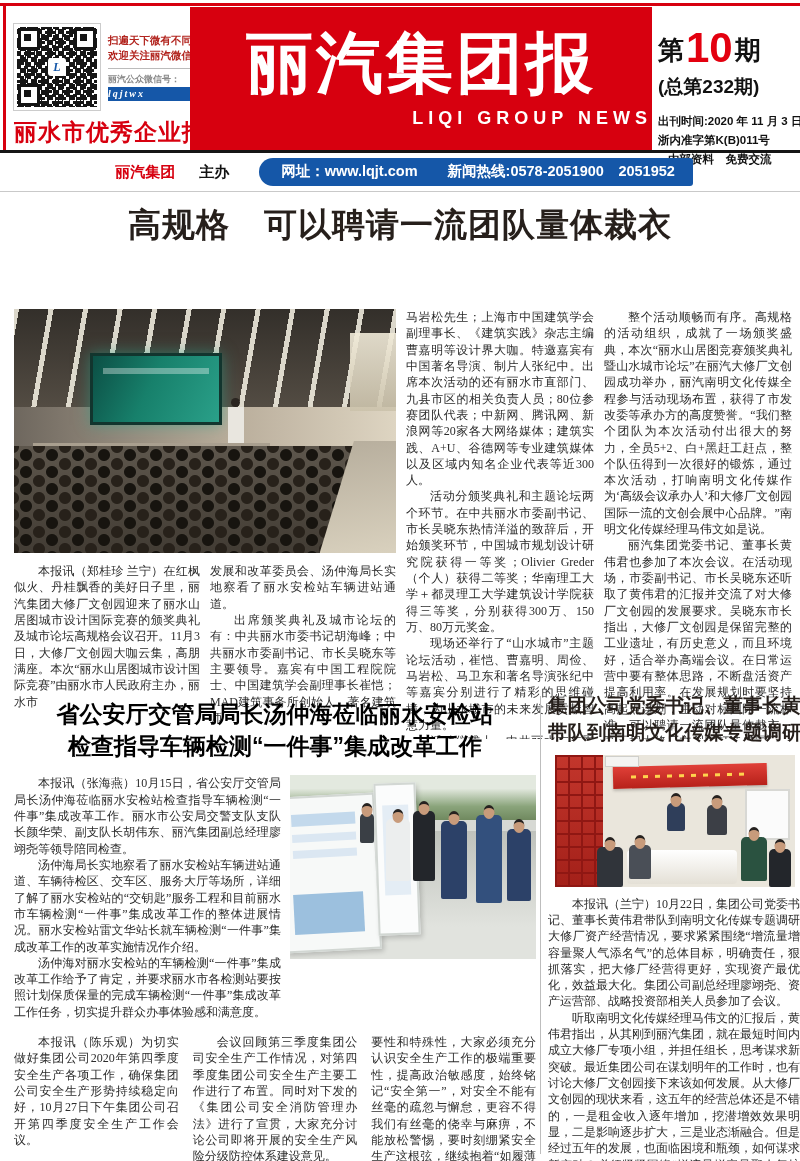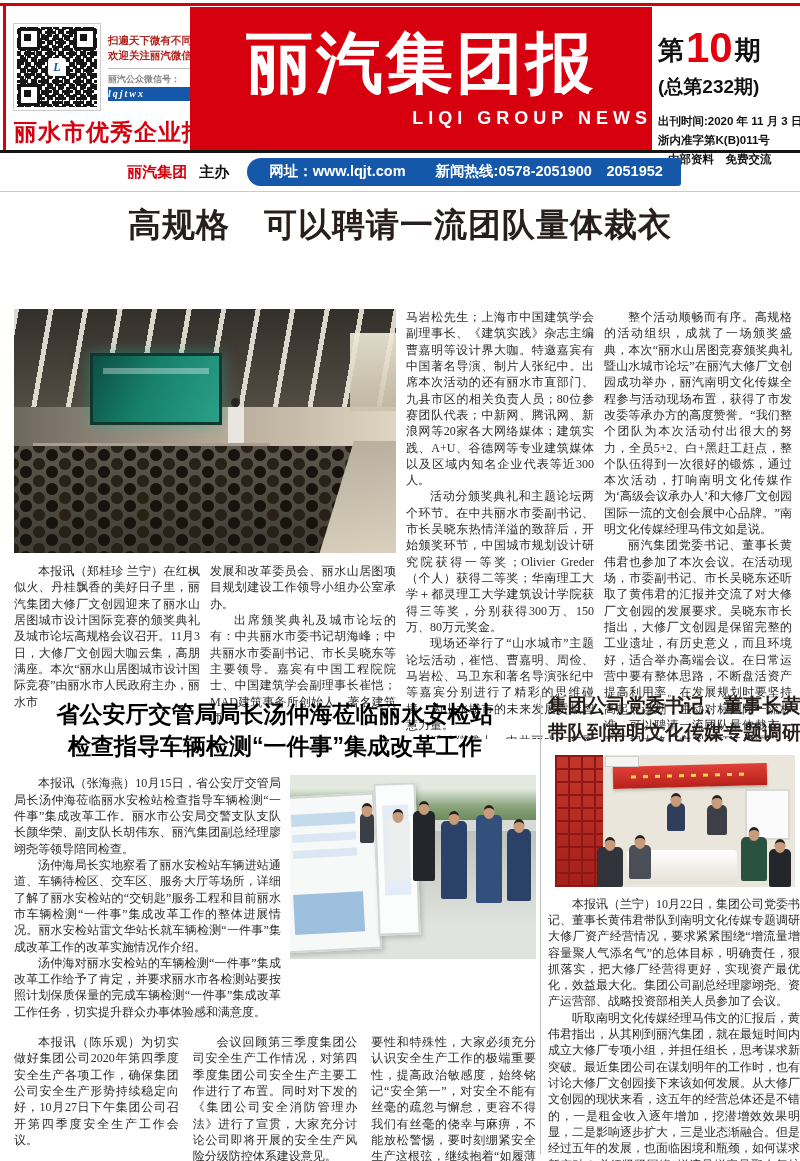--- a/index.html
+++ b/index.html
@@ -38,21 +38,21 @@
 
   .mh-right{position:absolute;left:658px;top:24px;width:160px;font-family:"Liberation Sans",sans-serif;color:#111;}
   .mh-issue{font-weight:900;font-size:26px;white-space:nowrap;}
   .mh-issue .num{color:#e3000f;font-size:42px;vertical-align:-3px;padding:0 2px;}
   .mh-total{font-weight:900;font-size:19px;margin-top:2px;white-space:nowrap;}
   .mh-meta{margin-top:12px;font-weight:bold;font-size:11.5px;line-height:1.65;white-space:nowrap;}
   .mh-meta .indent1{padding-left:10px;}
 
   .black-rule{position:absolute;top:150px;left:0;right:0;height:3px;background:#151515;}
   .pub-row{position:absolute;top:157px;left:8px;right:0;height:30px;display:flex;align-items:center;
-      justify-content:center;gap:12px;font-family:"Liberation Sans",sans-serif;}
+      justify-content:center;gap:24px;font-family:"Liberation Sans",sans-serif;}
   .pub-org{color:#d7000f;font-weight:900;font-size:15px;}
   .pub-role{color:#111;font-weight:900;font-size:15px;}
   .pub-pill{margin-left:6px;background:#1557a8;color:#fff;font-weight:bold;font-size:14.5px;
       border-radius:14px 3px 3px 14px;padding:4px 18px 5px 22px;display:flex;gap:30px;white-space:nowrap;}
   .gray-rule{position:absolute;top:191px;left:0;right:0;height:1px;background:#c9c9c9;}
 
   
   .a1-headline{position:absolute;top:201px;left:0;right:0;text-align:center;
       font:900 33px/1.45 "Liberation Sans",sans-serif;color:#261f1b;letter-spacing:1px;white-space:nowrap;}
   .a1-body{position:absolute;top:309px;left:14px;width:778px;height:430px;display:flex;gap:10px;}
@@ -210,21 +210,21 @@
         <div class="ph1-stage"></div>
         <div class="ph1-podium"></div>
         <div class="ph1-aud"></div>
         <div class="ph1-aisle"></div>
       </div>
       <div class="a1-leftcols">
         <div class="col">
           <p class="art">本报讯（郑桂珍 兰宁）在红枫似火、丹桂飘香的美好日子里，丽汽集团大修厂文创园迎来了丽水山居图城市设计国际竞赛的颁奖典礼及城市论坛高规格会议召开。11月3日，大修厂文创园大咖云集，高朋满座。本次“丽水山居图城市设计国际竞赛”由丽水市人民政府主办，丽水市</p>
         </div>
         <div class="col">
-          <p class="art noindent">发展和改革委员会、丽水山居图项目规划建设工作领导小组办公室承办。</p>
+          <p class="art noindent">发展和改革委员会、汤仲海局长实地察看了丽水安检站车辆进站通道。</p>
           <p class="art">出席颁奖典礼及城市论坛的有：中共丽水市委书记胡海峰；中共丽水市委副书记、市长吴晓东等主要领导。嘉宾有中国工程院院士、中国建筑学会副理事长崔恺；MAD建筑事务所创始人、著名建筑师</p>
         </div>
       </div>
     </div>
     <div class="a1-col">
       <p class="art noindent">马岩松先生；上海市中国建筑学会副理事长、《建筑实践》杂志主编曹嘉明等设计界大咖。特邀嘉宾有中国著名导演、制片人张纪中。出席本次活动的还有丽水市直部门、九县市区的相关负责人员；80位参赛团队代表；中新网、腾讯网、新浪网等20家各大网络媒体；建筑实践、A+U、谷德网等专业建筑媒体以及区域内知名企业代表等近300人。</p>
       <p class="art">活动分颁奖典礼和主题论坛两个环节。在中共丽水市委副书记、市长吴晓东热情洋溢的致辞后，开始颁奖环节，中国城市规划设计研究院获得一等奖；Olivier Greder（个人）获得二等奖；华南理工大学＋都灵理工大学建筑设计学院获得三等奖，分别获得300万、150万、80万元奖金。</p>
       <p class="art">现场还举行了“山水城市”主题论坛活动，崔恺、曹嘉明、周俭、马岩松、马卫东和著名导演张纪中等嘉宾分别进行了精彩的思维碰撞，为山水城市的未来发展贡献智慧力量。</p>
       <p class="art">活动仪式上，中共丽水市市委书记胡海峰为崔恺院士、曹嘉明理事长、周俭院长、马岩松先生、曹嘉明理事长、周俭院长、马卫东先生等授牌，特聘为“丽水城市建设专家顾问”。</p>
     </div>

